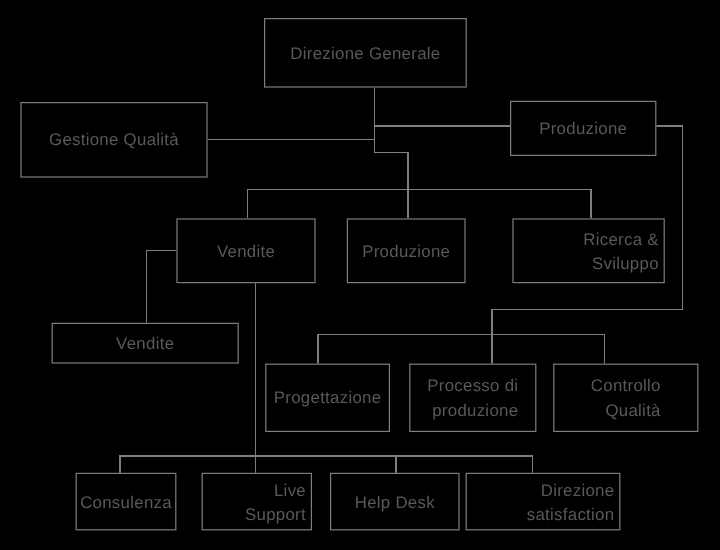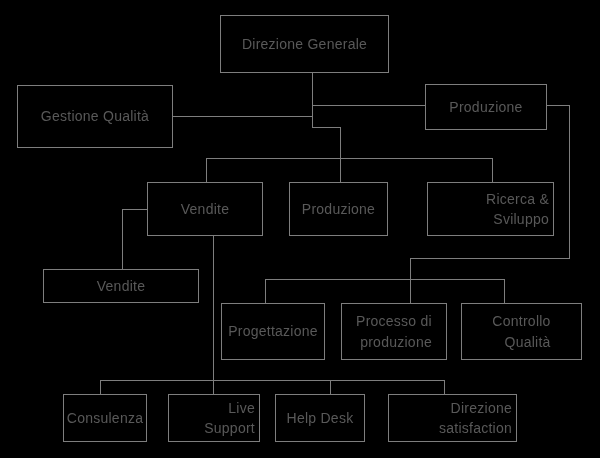--- a/index.html
+++ b/index.html
@@ -48,21 +48,21 @@
   .n-produzione { left:425px; top:84px;  width:122px; height:46px; }
   .n-vendite    { left:147px; top:182px; width:116px; height:54px; }
   .n-partnership{ left:289px; top:182px; width:99px;  height:54px; }
   .n-ricerca    { left:427px; top:182px; width:127px; height:54px; }
   .n-agenti     { left:43px;  top:269px; width:156px; height:34px; }
   .n-progettazione { left:221px; top:303px; width:104px; height:57px; }
   .n-processo   { left:341px; top:303px; width:106px; height:57px; }
   .n-controllo  { left:461px; top:303px; width:121px; height:57px; }
   .n-consulenza { left:63px;  top:394px; width:84px;  height:48px; }
   .n-livesupport{ left:168px; top:394px; width:92px;  height:48px;padding-left:24px; }
-  .n-helpdesk   { left:275px; top:394px; width:90px;  height:48px; }
+  .n-helpdesk   { left:275px; top:394px; width:108px;  height:48px; }
   .n-customer   { left:388px; top:394px; width:129px; height:48px; }
 </style>
 </head>
 <body>
 
 <div id="canvas">
 
   <svg id="edges" viewBox="0 0 600 458" xmlns="http://www.w3.org/2000/svg">
 
     <polyline points="312,73 312,127 340,127 340,182"></polyline>

